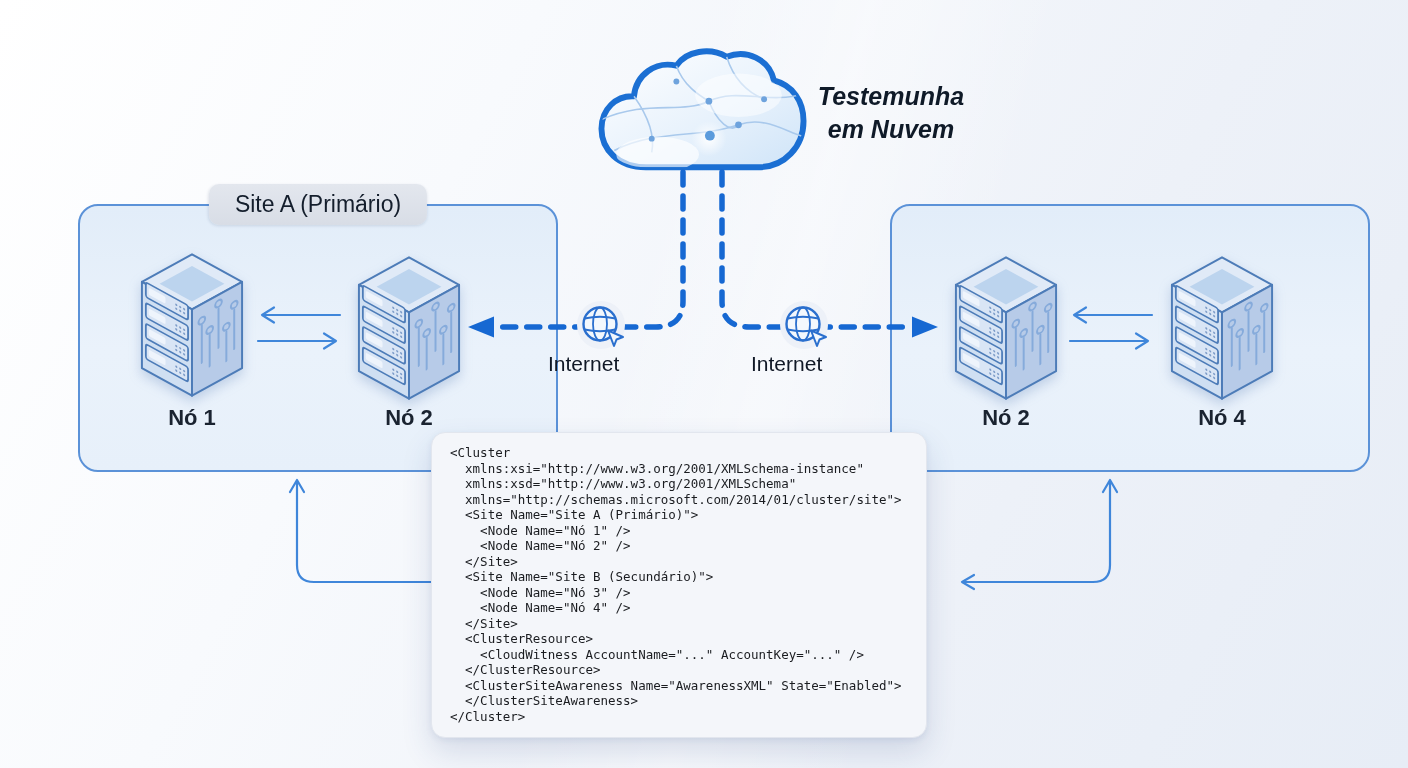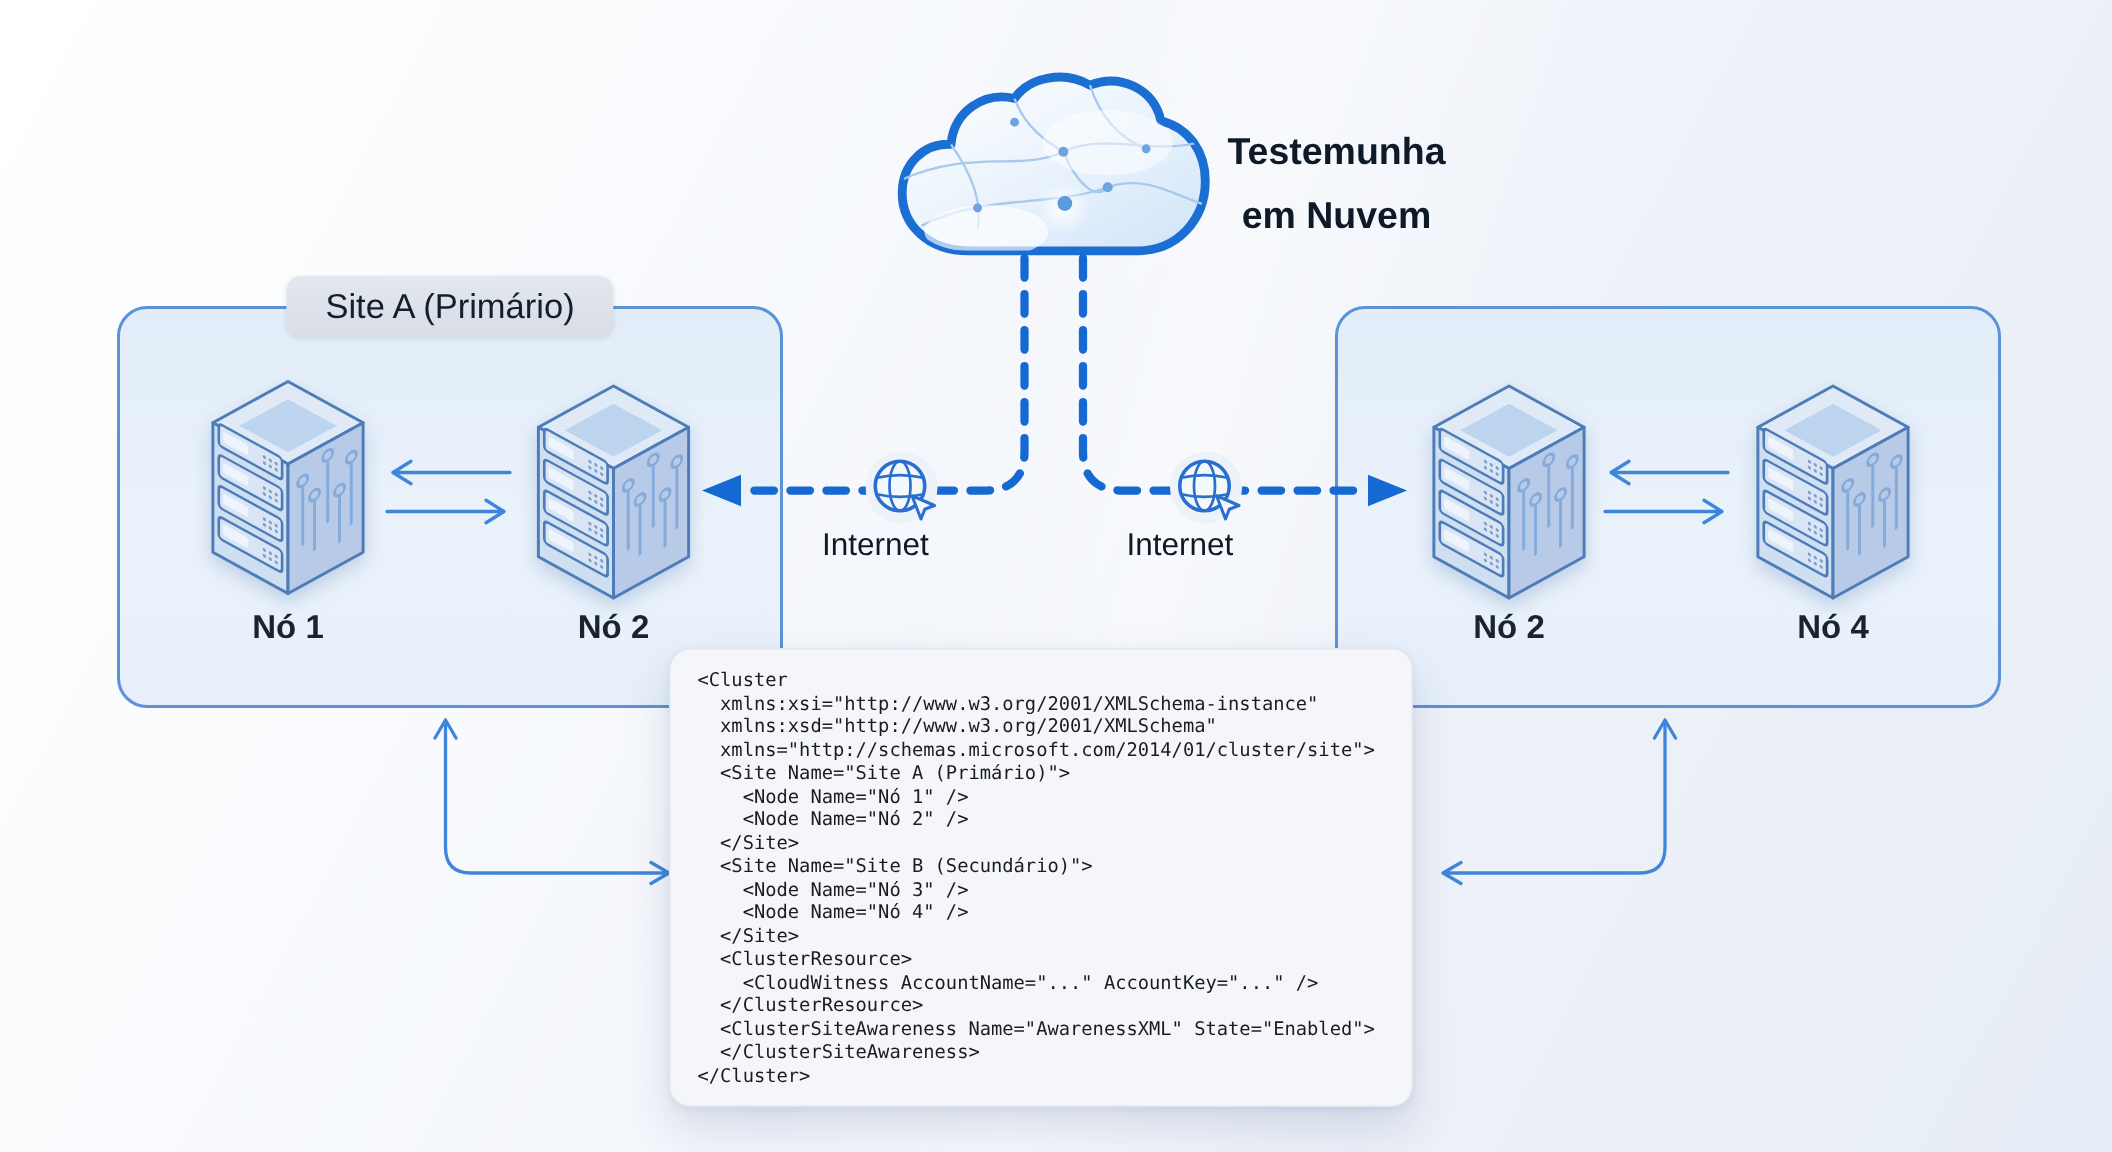--- a/index.html
+++ b/index.html
@@ -10,20 +10,21 @@
   }
   .sheen{
     position:absolute;inset:0;pointer-events:none;z-index:1;
     background:linear-gradient(105deg,rgba(255,255,255,0) 44%,rgba(255,255,255,.40) 54%,rgba(255,255,255,0) 66%);
   }
   
   .site-box{
     position:absolute;top:204px;width:440px;height:264px;z-index:1;
     border:2px solid var(--site-border);border-radius:20px;
     background:linear-gradient(180deg,#e2edf9 0%,#eaf2fb 55%,#e7f0fa 100%);
+    padding-left:36px;
   }
   .site-box.a{left:78px}
   .site-box.b{left:890px}
   .site-badge{
     position:absolute;top:-22px;left:50%;transform:translateX(-50%);
     background:linear-gradient(180deg,#e3e7ee,#d8dde6);
     border-radius:10px;padding:7px 26px;white-space:nowrap;
     font-size:23px;font-weight:500;color:#141e2c;
     box-shadow:0 1px 3px rgba(20,40,80,.12);
   }
@@ -31,33 +32,33 @@
   .srv-1{left:58px;top:45px}
   .srv-2{left:275px;top:48px}
   .srv-3{left:60px;top:48px}
   .srv-4{left:276px;top:48px}
   .node-label{position:absolute;top:199px;width:108px;text-align:center;font-size:22px;font-weight:700;color:#1a2330;}
   .nl-1{left:58px}.nl-2{left:275px}.nl-3{left:60px}.nl-4{left:276px}
   
   .cloud{position:absolute;left:588px;top:44px;z-index:2}
   .cloud-title{
     position:absolute;left:796px;top:80px;width:190px;z-index:2;
-    text-align:center;font-size:25px;line-height:43px;font-weight:600;color:#0f1a28;white-space:pre-line;
+    text-align:center;font-size:25px;line-height:33px;font-weight:600;color:#0f1a28;white-space:pre-line;font-style:italic;
   }
   
   .connectors{position:absolute;inset:0;z-index:2;pointer-events:none}
   .globe{position:absolute;top:301px;z-index:2}
   .globe.left{left:577px}
   .globe.right{left:780px}
   .inet-label{position:absolute;top:352px;width:110px;z-index:2;text-align:left;font-size:21px;font-weight:500;color:#101826;}
   .inet-label.left{left:548px}
   .inet-label.right{left:751px}
   
   .code-panel{
-    position:absolute;left:446px;top:432px;width:494px;height:304px;z-index:3;
+    position:absolute;left:431px;top:432px;width:494px;height:304px;z-index:3;
     background:var(--panel-bg);border:1px solid var(--panel-border);border-radius:14px;
     box-shadow:0 14px 30px rgba(40,70,130,.15),0 2px 6px rgba(40,70,130,.08);
     overflow:hidden;
   }
   .code-panel pre{
     margin:0;padding:12px 18px;white-space:pre;
     font-family:"DejaVu Sans Mono",monospace;font-size:12.5px;line-height:15.5px;color:var(--code-text);
   }
   
   .brand{position:absolute;right:26px;bottom:20px;display:flex;align-items:center;gap:10px;z-index:1;opacity:.95}

